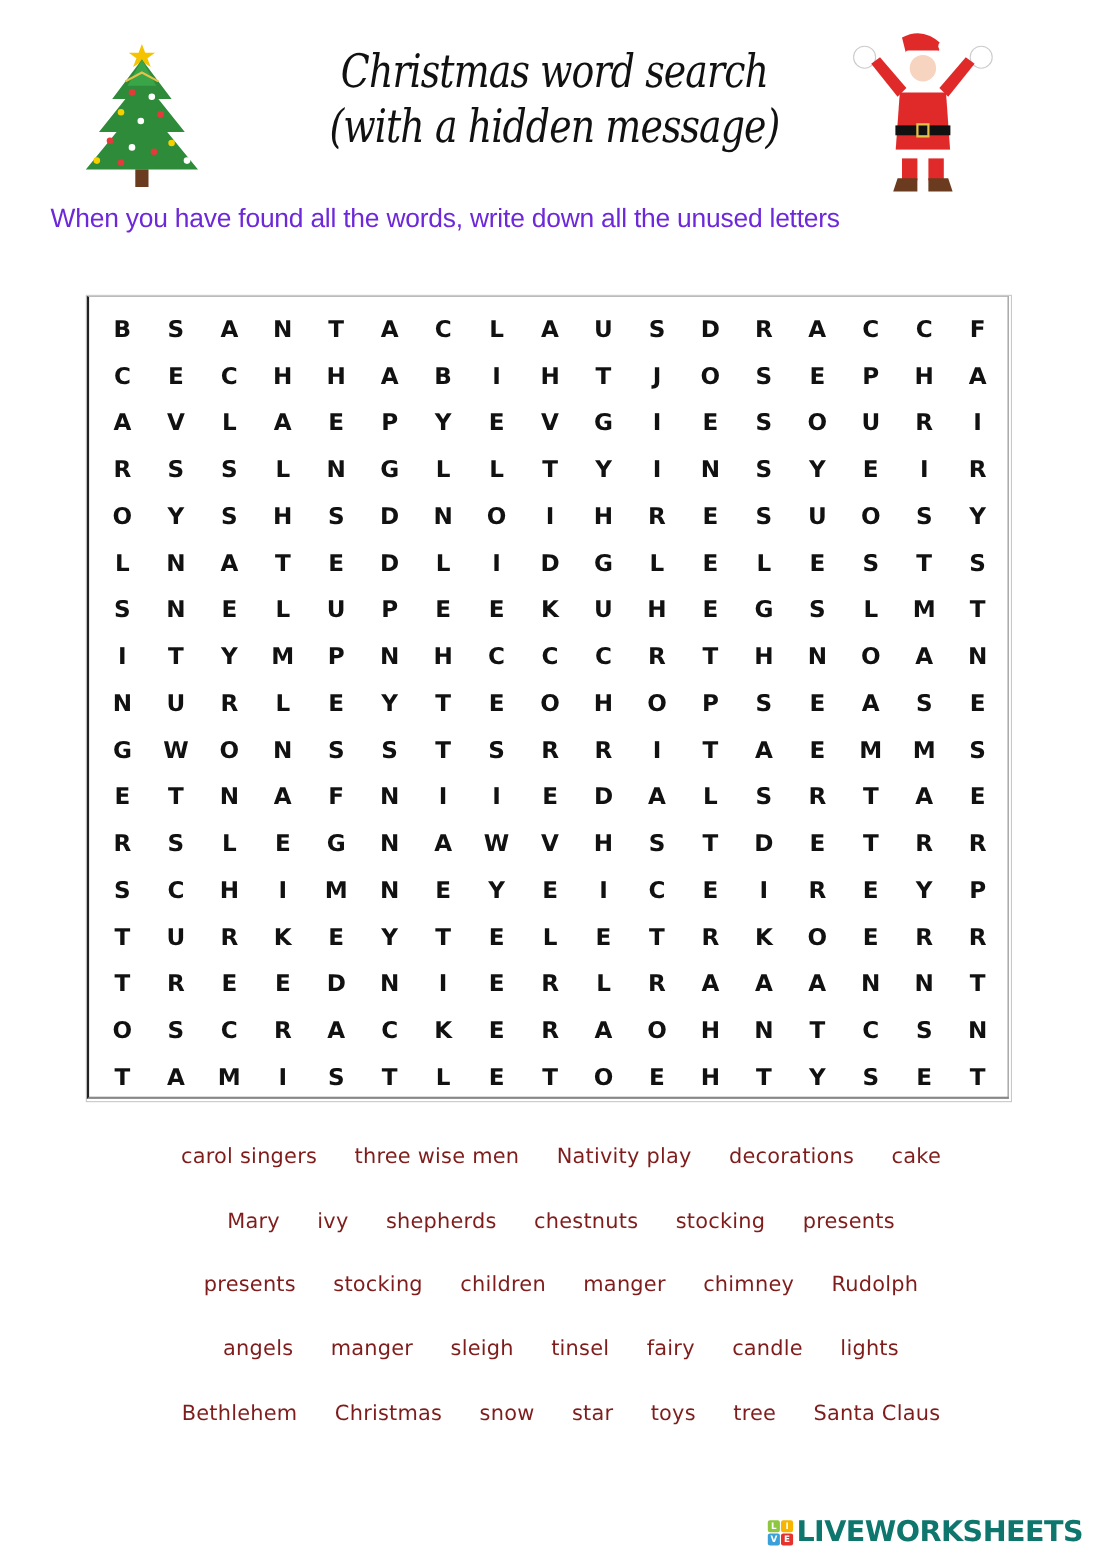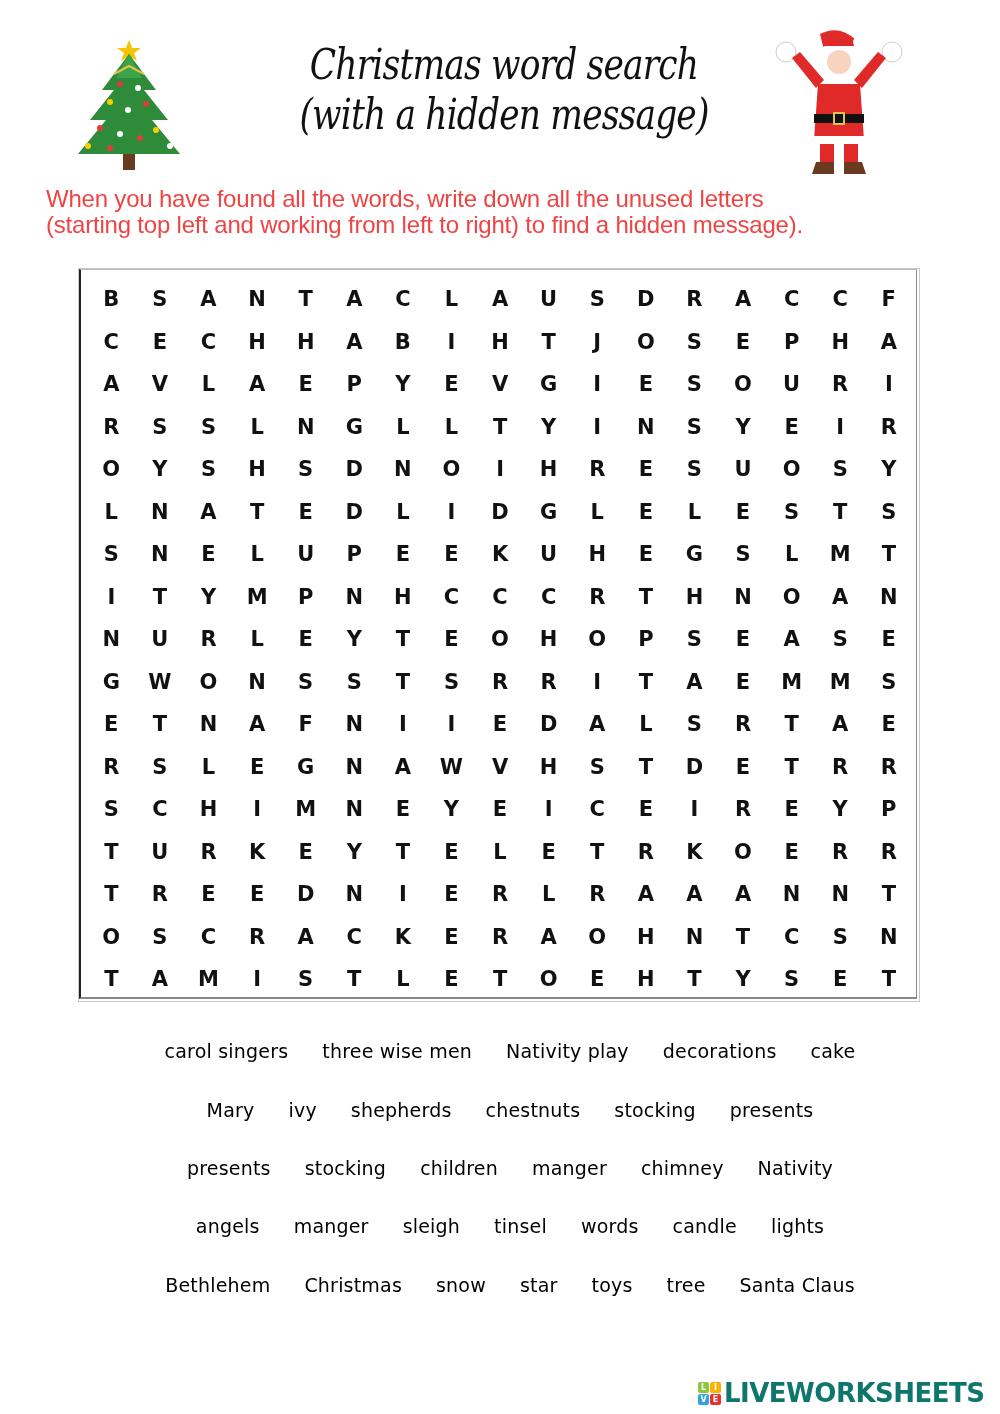--- a/index.html
+++ b/index.html
@@ -12,21 +12,21 @@
     .santa { position: absolute; left: 768px; top: 28px; width: 134px; height: 150px; }
     .title {
       position: absolute; left: 200px; top: 40px; width: 600px; text-align: center;
       font-family: "DejaVu Serif", serif; font-style: italic; font-weight: normal;
       font-size: 42px; line-height: 50px; color: #111; letter-spacing: -1px;
       transform: scaleX(0.82); transform-origin: center;
     }
     .instructions {
       position: absolute; left: 46px; top: 186px; width: 920px;
       font-family: "Liberation Sans", sans-serif; font-size: 24px; line-height: 26px;
-      color: #ef4444; letter-spacing: -0.2px;
+      color: #6d28d9; letter-spacing: -0.2px;
     }
     .grid-outer {
       position: absolute; left: 78px; top: 268px; width: 842px; height: 734px;
       border: 1px solid #c8c8c8; box-sizing: border-box;
     }
     .grid-box {
       position: absolute; left: 0; top: 0; width: 838px; height: 730px;
       border-left: 2px solid #222; border-top: 1px solid #bbb;
       border-right: 1px solid #888; border-bottom: 2px solid #888;
       box-sizing: border-box;
@@ -40,21 +40,21 @@
       font-family: "DejaVu Sans", sans-serif; font-weight: bold; font-size: 21px;
       color: #111; cursor: pointer;
     }
     .words {
       position: absolute; left: 130px; top: 1022px; width: 760px;
     }
     .word-row {
       display: flex; justify-content: center; gap: 34px; height: 58.4px; align-items: center;
     }
     .word {
-      font-family: "DejaVu Sans", sans-serif; font-size: 19px; color: #000000;
+      font-family: "DejaVu Sans", sans-serif; font-size: 19px; color: #7f1d1d;
       letter-spacing: 0.2px;
     }
     .logo {
       position: absolute; left: 698px; top: 1378px; height: 30px; display: flex; align-items: center;
     }
     .logo-badge { display: grid; grid-template-columns: 11px 11px; grid-template-rows: 11px 11px; gap: 1px; margin-right: 3px; }
     .logo-badge span {
       font-family: "DejaVu Sans", sans-serif; font-size: 8px; font-weight: bold; color: #fff;
       display: flex; align-items: center; justify-content: center; border-radius: 2px;
     }
@@ -108,21 +108,20 @@
     <rect x="40" y="108" width="54" height="8" fill="#fff"></rect>
     <rect x="48" y="116" width="14" height="20" fill="#e02a2a"></rect>
     <rect x="72" y="116" width="14" height="20" fill="#e02a2a"></rect>
     <path d="M44,134 L62,134 L62,146 L40,146 Z" fill="#6b3b1f"></path>
     <path d="M72,134 L90,134 L94,146 L72,146 Z" fill="#6b3b1f"></path>
   </svg>
 </div>
 
 <div class="instructions">
   <div>When you have found all the words, write down all the unused letters</div>
-  <div>(starting top left and working from left to right) to find a hidden message).</div>
 </div>
 
 <div class="grid-outer">
   <div class="grid-box">
     <div class="grid" id="grid">
         <div class="cell">B</div>
         <div class="cell">S</div>
         <div class="cell">A</div>
         <div class="cell">N</div>
         <div class="cell">T</div>
@@ -429,28 +428,28 @@
       <span class="word">chestnuts</span>
       <span class="word">stocking</span>
       <span class="word">presents</span>
     </div>
     <div class="word-row">
       <span class="word">presents</span>
       <span class="word">stocking</span>
       <span class="word">children</span>
       <span class="word">manger</span>
       <span class="word">chimney</span>
-      <span class="word">Nativity</span>
+      <span class="word">Rudolph</span>
     </div>
     <div class="word-row">
       <span class="word">angels</span>
       <span class="word">manger</span>
       <span class="word">sleigh</span>
       <span class="word">tinsel</span>
-      <span class="word">words</span>
+      <span class="word">fairy</span>
       <span class="word">candle</span>
       <span class="word">lights</span>
     </div>
     <div class="word-row">
       <span class="word">Bethlehem</span>
       <span class="word">Christmas</span>
       <span class="word">snow</span>
       <span class="word">star</span>
       <span class="word">toys</span>
       <span class="word">tree</span>

